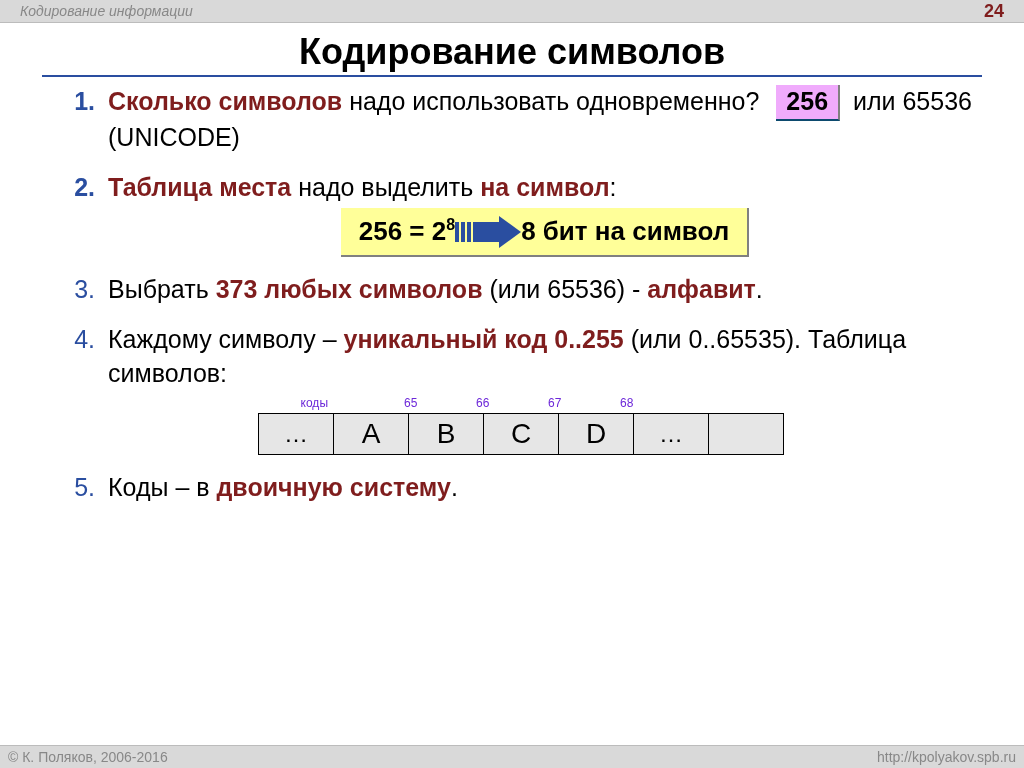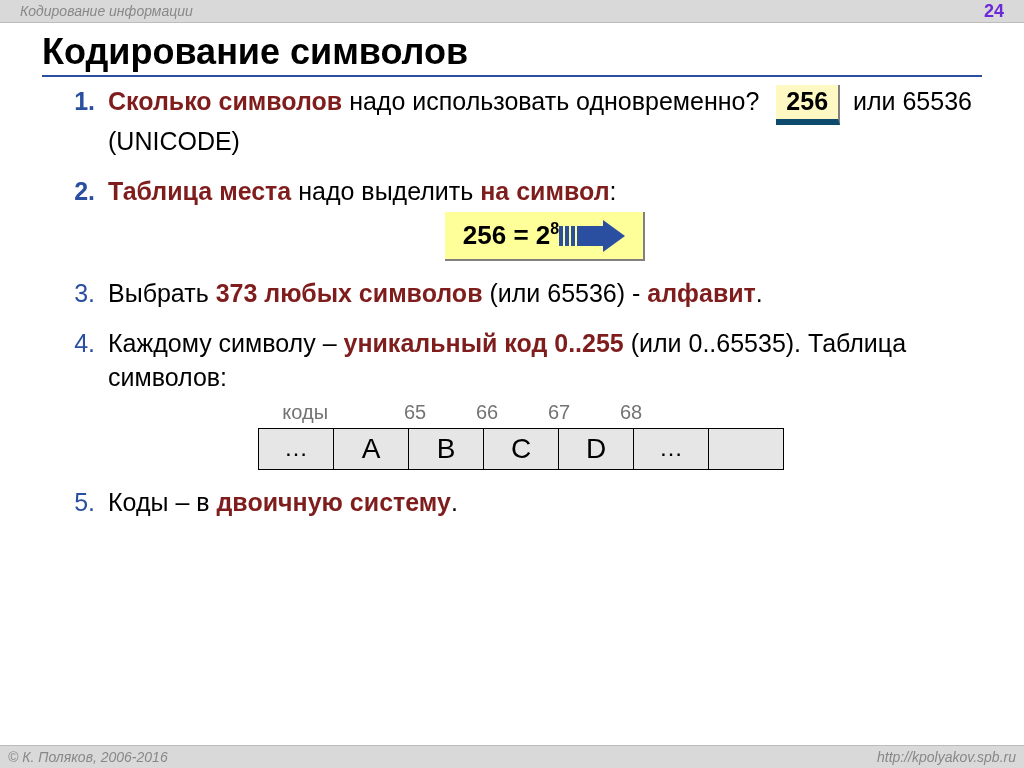--- a/index.html
+++ b/index.html
@@ -19,35 +19,36 @@
     justify-content: space-between;
     align-items: center;
     padding: 0 20px;
     font-size: 14px;
     color: #888;
     font-style: italic;
   }
   .header .page-num {
     font-style: normal;
     font-weight: bold;
-    color: #6d28d9;
+    color: #7f1d1d;
     font-size: 18px;
   }
   .slide {
     padding: 8px 42px 0 42px;
     height: 720px;
     box-sizing: border-box;
   }
   .title {
     font-size: 36px;
     font-weight: bold;
     color: #000;
     margin: 0 0 8px 0;
     border-bottom: 2px solid #2a4ea0;
     padding-bottom: 2px;
+    text-align: center;
   }
   ol.list {
     margin: 6px 0 0 0;
     padding-left: 60px;
     font-size: 25px;
     color: #000;
     line-height: 1.35;
   }
   ol.list > li {
     margin-bottom: 16px;
@@ -56,23 +57,23 @@
   ol.list > li::marker {
     color: #2a4ea0;
     font-weight: normal;
   }
   ol.list > li.bold-marker::marker {
     font-weight: bold;
   }
   .blue-bold { color: #7f1d1d; font-weight: bold; text-align: right; }
   .answer-box {
     display: inline-block;
-    background: #fef9c3;
+    background: #f0abfc;
     border-right: 2px solid #808080;
-    border-bottom: 6px solid #0c4a6e;
+    border-bottom: 2px solid #0c4a6e;
     padding: 0 10px;
     margin: 0 6px 0 10px;
     font-weight: bold;
     color: #000;
   }
   .formula-row {
     display: flex;
     justify-content: center;
     margin: 4px 0 10px 0;
   }
@@ -114,22 +115,22 @@
     width:0;height:0;
     border-top:16px solid transparent;
     border-bottom:16px solid transparent;
     border-left:22px solid #2a4ea0;
   }
   .table-wrap {
     margin: 4px 0 4px 100px;
   }
   .codes-row {
     display:flex;
-    font-size:20px;
-    color:#737373;
+    font-size:12px;
+    color:#6d28d9;
   }
   .codes-row .label {
     width:120px;
     text-align:right;
     padding-right:4px;
   }
   .codes-row .num {
     width:72px;
     text-align:left;
   }
@@ -153,21 +154,20 @@
     left:0; right:0; bottom:0;
     height:22px;
     background:#d9d9d9;
     border-top:1px solid #bcbcbc;
     display:flex;
     justify-content:space-between;
     align-items:center;
     padding:0 8px;
     font-size:14px;
     color:#888;
-    font-style:italic;
   }
 </style>
 </head>
 <body>
 
 <div class="header">
   <span>Кодирование информации</span>
   <span class="page-num">24</span>
 </div>
 
@@ -188,20 +188,21 @@
           <span><span>256 = 2</span><sup>8</sup></span>
           <span class="arrow">
             <span class="stripes">
                 <span></span>
                 <span></span>
                 <span></span>
               </span>
             <span class="shaft"></span>
               <span class="head"></span>
           </span>
+          <span>8 бит на символ</span>
         </div>
       </div>
     </li>
 
     <li>
       <span>Выбрать </span><span class="blue-bold">373 любых символов</span><span> (или 65536) - </span><span class="blue-bold">алфавит</span><span>.</span>
     </li>
 
     <li>
       <span>Каждому символу – </span><span class="blue-bold">уникальный код 0..255</span><span> (или 0..65535). Таблица символов:</span>

